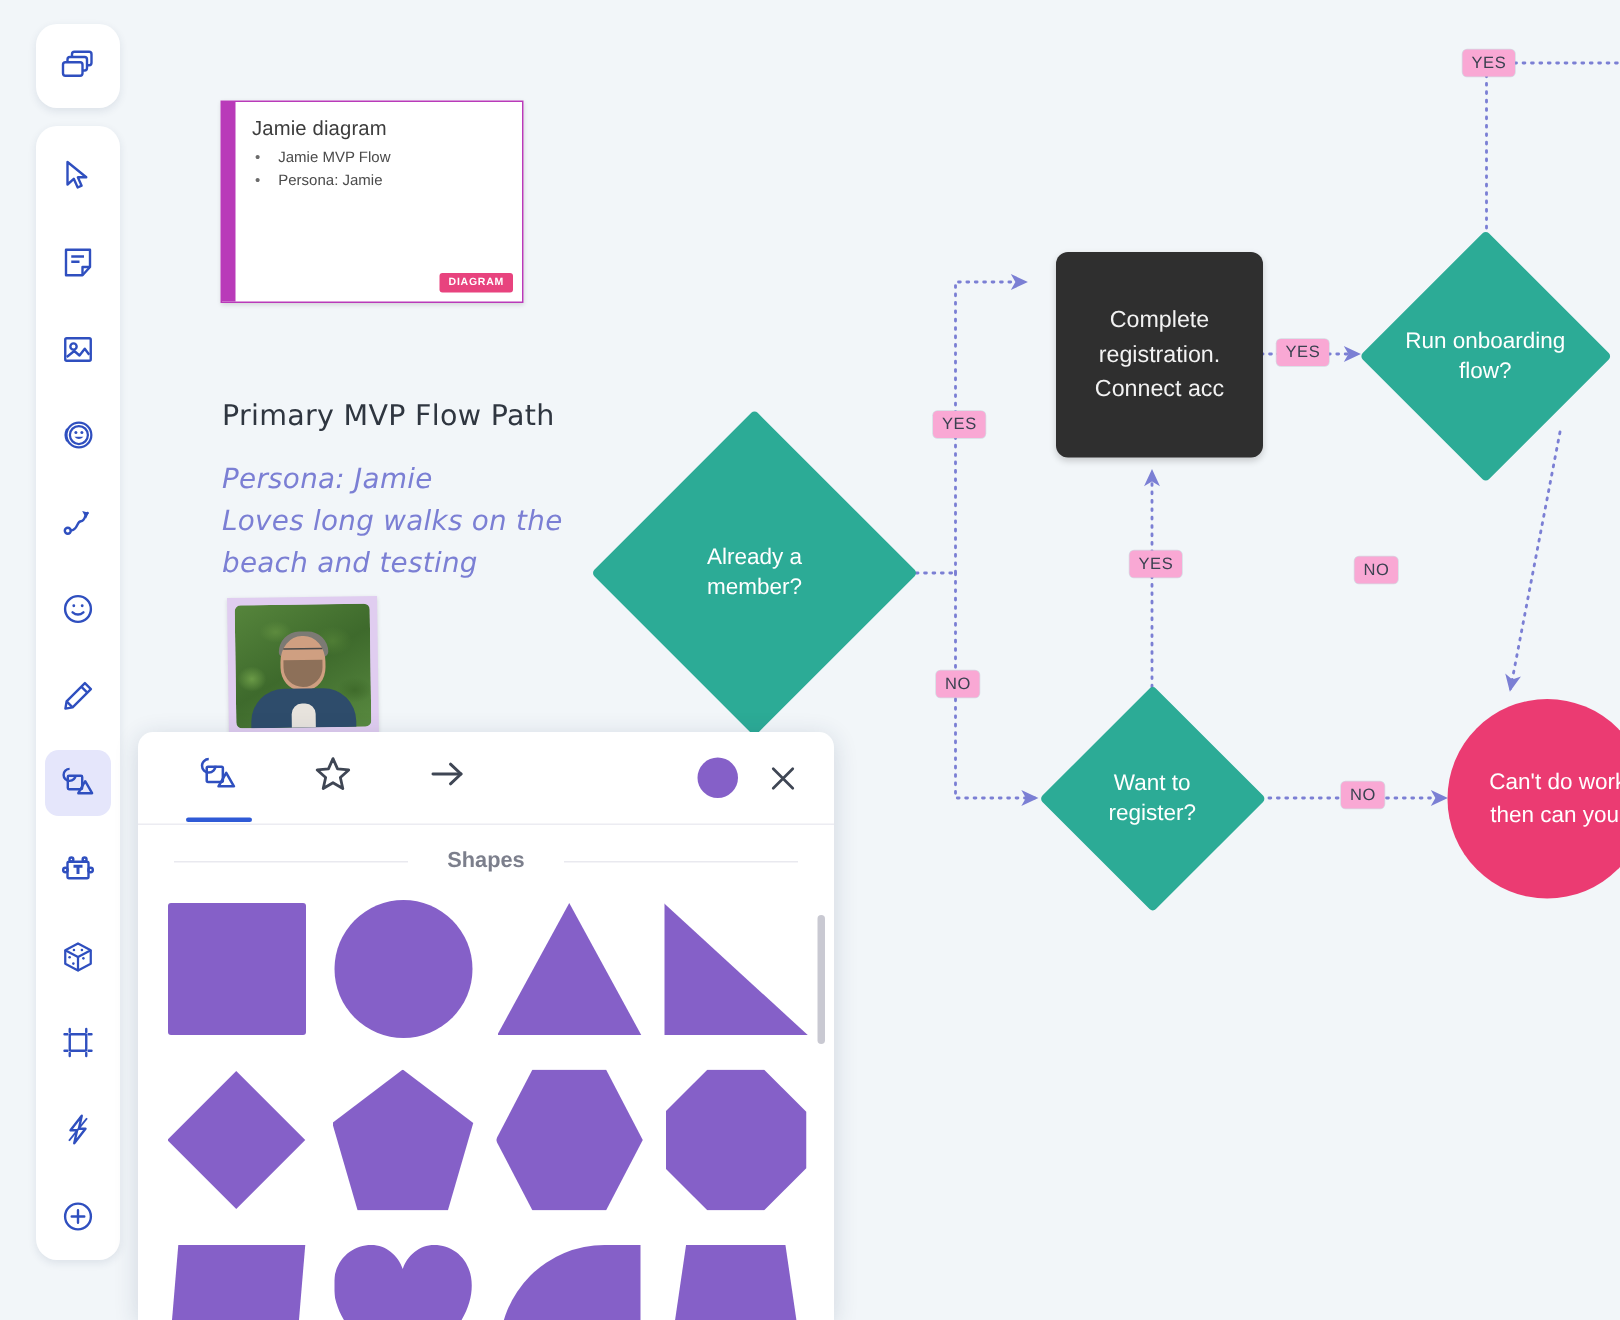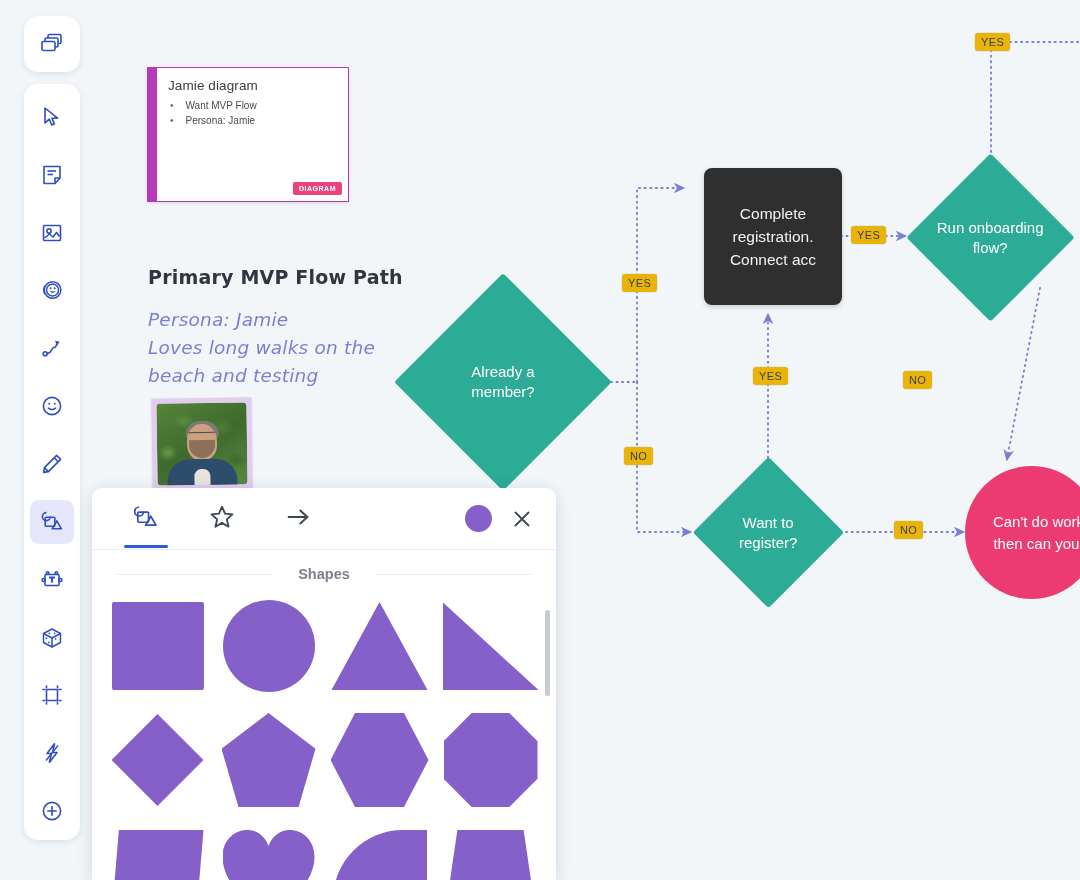--- a/index.html
+++ b/index.html
@@ -62,21 +62,21 @@
     position: absolute; right: 6px; bottom: 6px;
     background: #e8437e; color: #fff;
     font-size: 7px; font-weight: 700; letter-spacing: .5px;
     padding: 3px 6px; border-radius: 2px;
   }
 
   
   .heading-hand {
     position: absolute; left: 148px; top: 266px;
     font-family: "DejaVu Sans", sans-serif;
-    font-size: 19px; color: #2f3640; font-weight: 700;
+    font-size: 19px; color: #2f3640; font-weight: 400;
     letter-spacing: .2px;
   }
   .persona-hand {
     position: absolute; left: 148px; top: 306px;
     font-family: "DejaVu Sans", sans-serif;
     font-style: italic;
     font-size: 18.5px; line-height: 28px;
     color: #7b7fd4; font-weight: 500;
     letter-spacing: .2px; white-space: pre-line;
     width: 250px;
@@ -157,21 +157,21 @@
     background: #eb3b72; border-radius: 50%;
     display: flex; align-items: center; justify-content: center;
     color: #ffffff; font-size: 15px; line-height: 22px;
     text-align: center; padding-left: 14px;
   }
 
   
   .conn-svg { position: absolute; left: 0; top: 0; width: 1080px; height: 880px; pointer-events: none; }
   .edge-label {
     position: absolute;
-    background: #eab308; color: #3a4150;
+    background: #f9a8d4; color: #3a4150;
     font-size: 11px; letter-spacing: .4px;
     padding: 3px 6px; border-radius: 3px;
     box-shadow: 0 0 0 .5px rgba(160,170,190,.35);
   }
 
   
   .shapes-panel {
     position: absolute; left: 92px; top: 488px;
     width: 464px; height: 392px;
     background: #ffffff;
@@ -338,21 +338,21 @@
     </div>
   </div>
 
   <div class="sticky-card">
     <div class="sticky-bar"></div>
     <div class="sticky-body">
       <div class="sticky-title">Jamie diagram</div>
       <ul class="sticky-list">
         <li>
           <span class="bullet">•</span>
-          <span>Want MVP Flow</span>
+          <span>Jamie MVP Flow</span>
         </li>
         <li>
           <span class="bullet">•</span>
           <span>Persona: Jamie</span>
         </li>
       </ul>
     </div>
     <div class="sticky-badge">DIAGRAM</div>
   </div>
 

